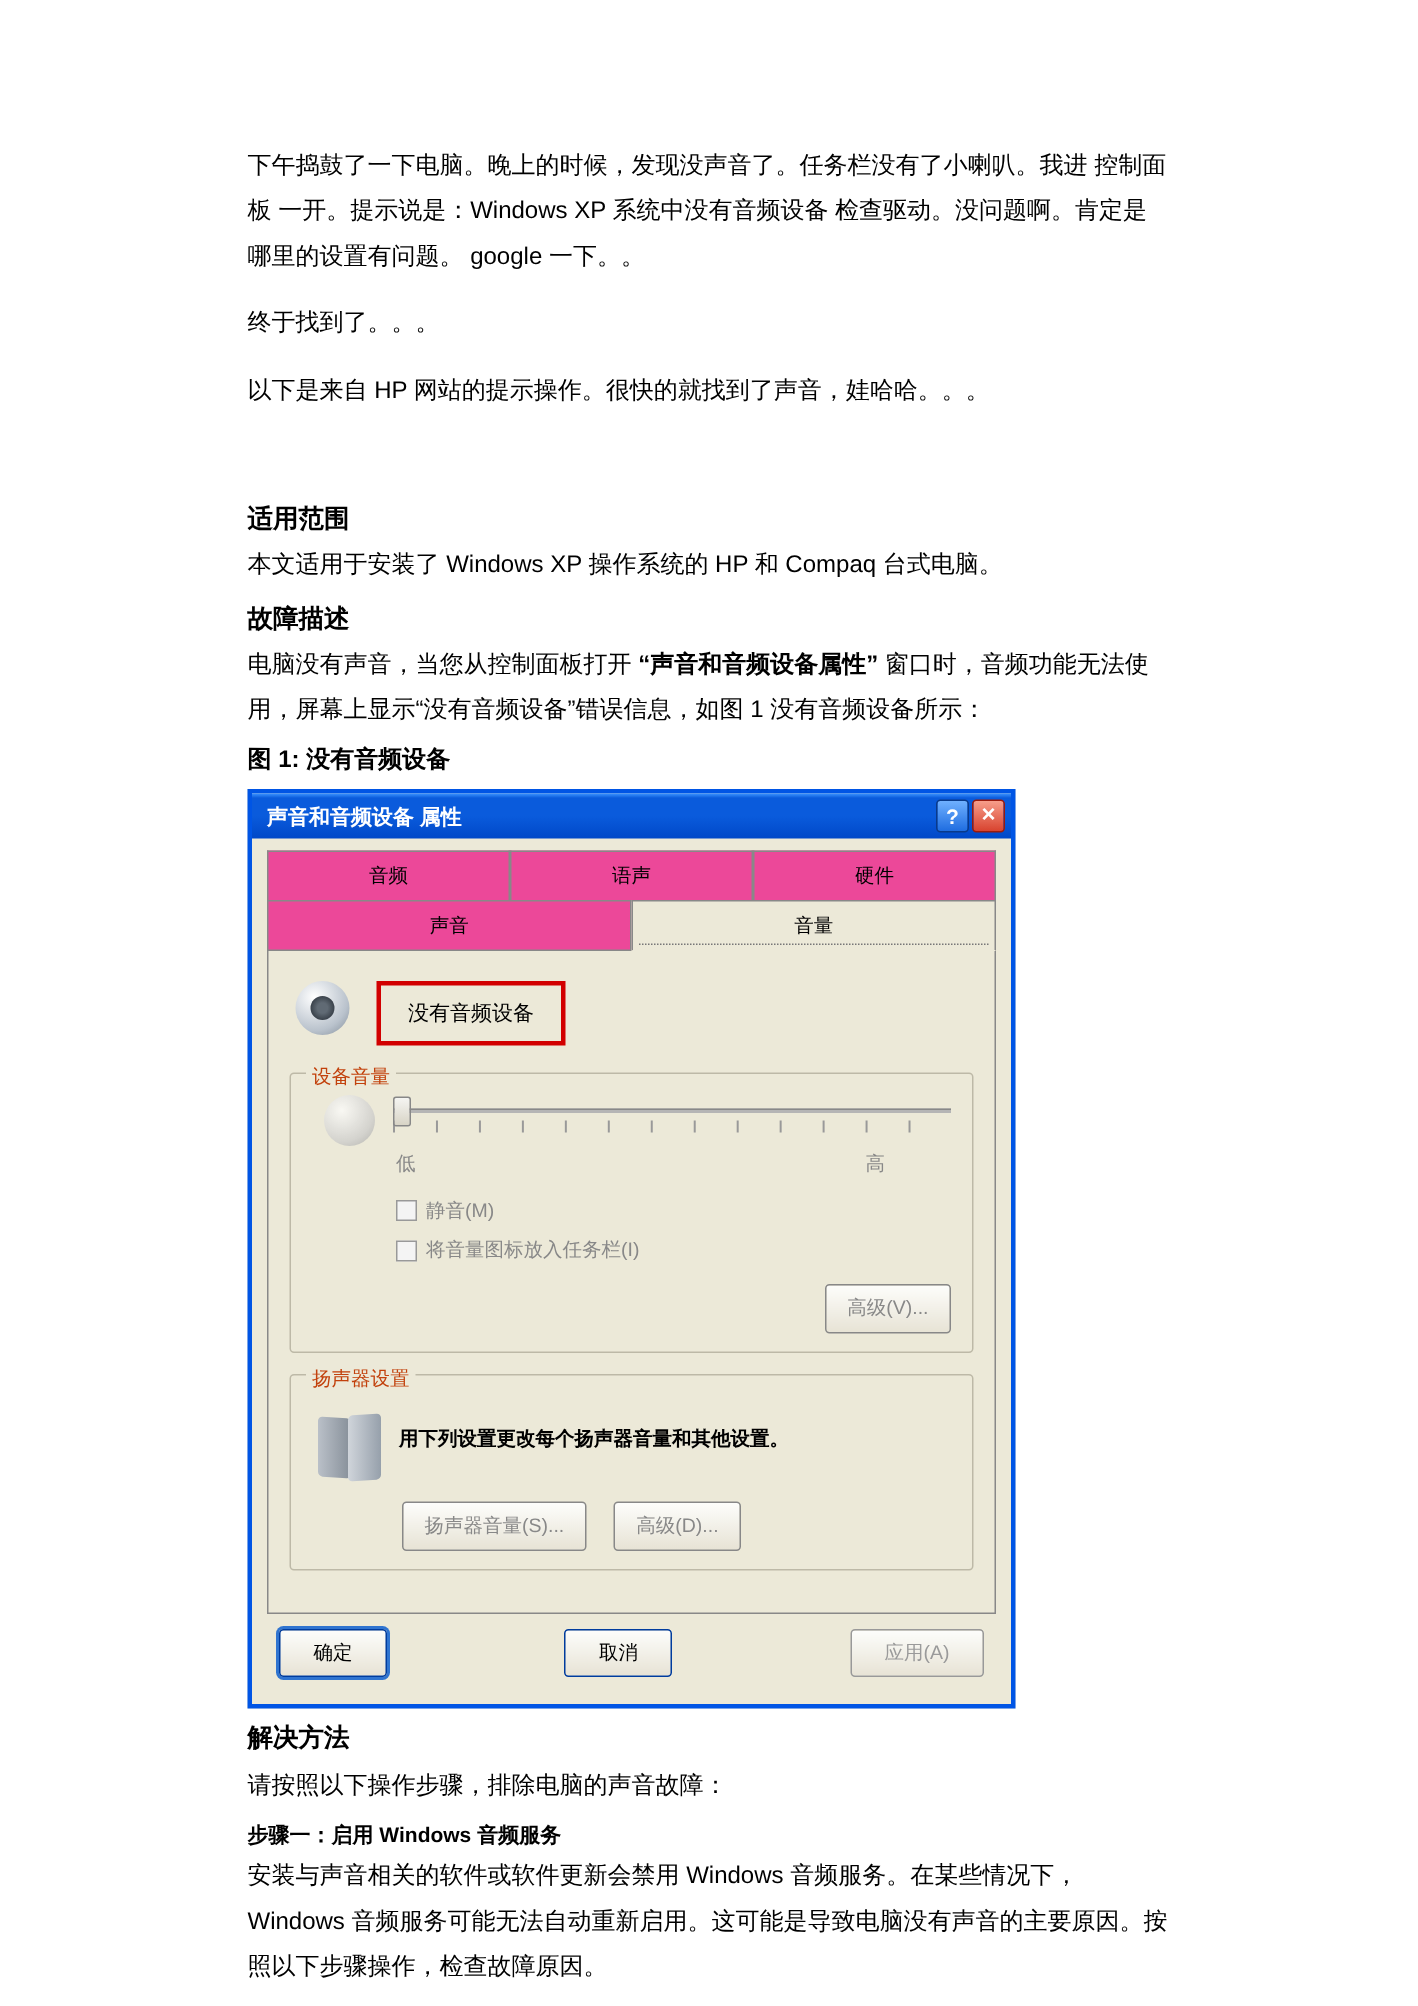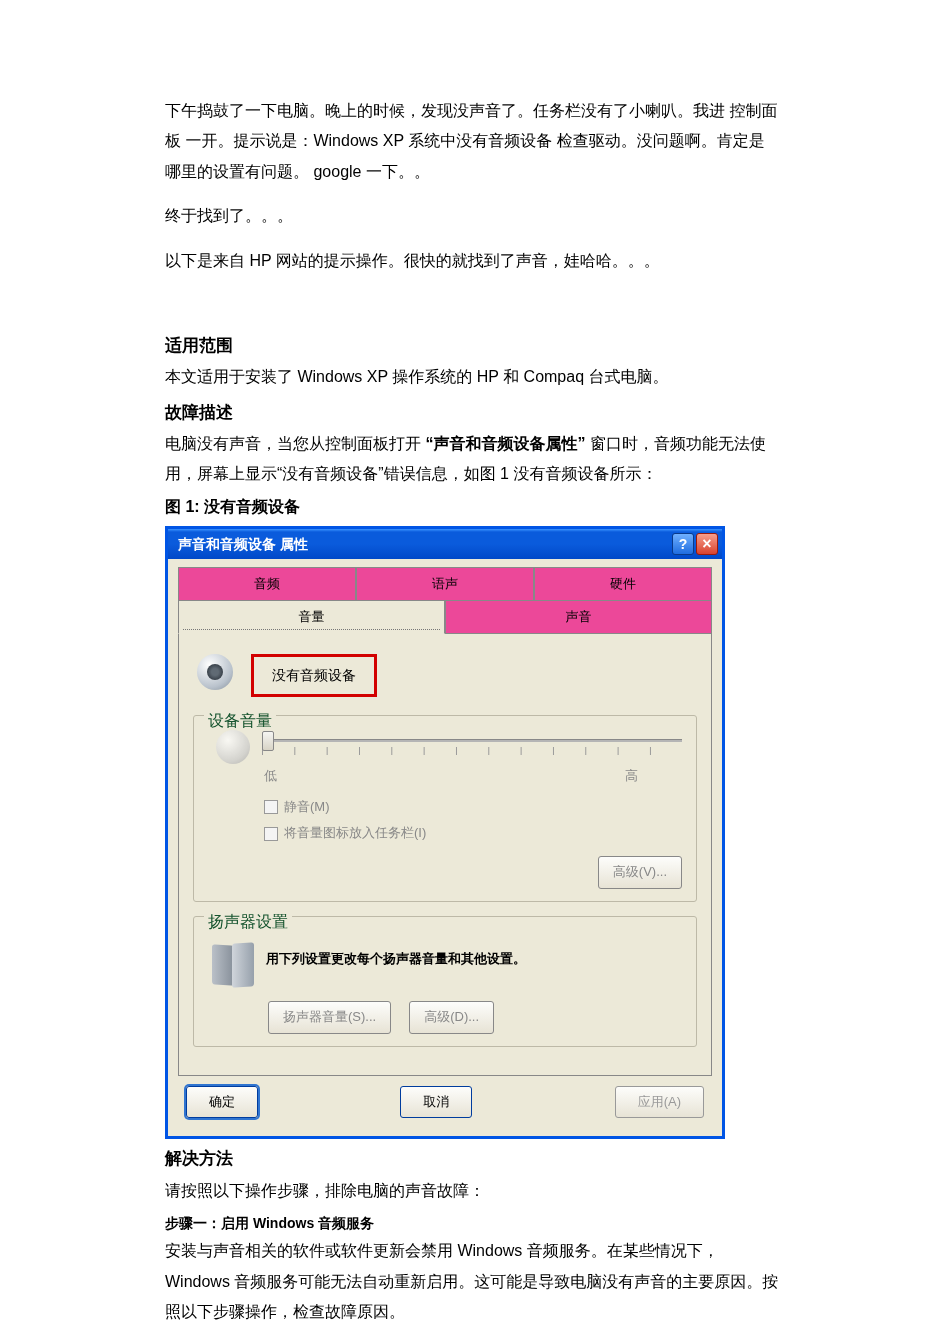--- a/index.html
+++ b/index.html
@@ -12,21 +12,21 @@
       line-height: 1.9;
       width: 945px;
     }
     .para { margin-bottom: 14px; }
     .section-h { font-weight: bold; font-size: 17px; margin-top: 4px; }
     .bold { font-weight: bold; }
     .fig-caption { font-weight: bold; margin-top: 2px; }
 
     
     .xp-dialog {
-      width: 560px;
+      width: 512px;
       border: 3px solid #0055e5;
       background: #ece9d8;
       font-family: Tahoma, SimSun, sans-serif;
       font-size: 13px;
       margin-top: 4px;
     }
     .xp-titlebar {
       height: 30px;
       background: linear-gradient(180deg,#3a93ff 0%,#0a5bdc 10%,#0a5bdc 50%,#0048c8 100%);
       color: #fff; display: flex; align-items: center; padding-left: 10px;
@@ -44,21 +44,21 @@
     .tab.active { background:#ece9d8; border-bottom:1px solid #ece9d8; z-index:2; }
     .tab.active::after{ content:""; position:absolute; left:4px; right:4px; bottom:3px; border-bottom:1px dotted #777; }
     .tab-content { border:1px solid #888; border-top:none; padding:14px 14px 14px; }
 
     .audio-row { display:flex; gap:18px; margin:6px 4px 18px;}
     .icon-speaker { width:36px; height:36px; border-radius:50%; background:radial-gradient(circle at 35% 30%, #fff, #b9c2cc 65%, #7f8a96); position:relative; }
     .icon-speaker::before{ content:""; position:absolute; left:10px; top:10px; width:16px; height:16px; border-radius:50%; background:radial-gradient(circle,#606a74 30%, #3a424b 70%);}
     .red-box { border:3px solid #d20000; padding:5px 18px; font-size:14px; background:#ece9d8; }
 
     .group { border:1px solid #bdb9a7; border-radius:3px; padding:14px 14px 12px; margin-bottom:14px; position:relative; background:#ece9d8; }
-    .group-label { position:absolute; top:-10px; left:10px; background:#ece9d8; padding:0 4px; color:#14532d; font-size:16px;text-align:right; }
+    .group-label { position:absolute; top:-10px; left:10px; background:#ece9d8; padding:0 4px; color:#c2410c; font-size:13px;text-align:right; }
     .slider-row { display:flex; align-items:center; gap:12px; margin-left:8px; }
     .icon-gray { width:34px; height:34px; border-radius:50%; background:radial-gradient(circle at 35% 30%, #fff, #c5cbd2 65%, #929aa3); filter:grayscale(1); opacity:.7; }
     .slider-track { flex:1; height:28px; position:relative; }
     .slider-bar { position:absolute; left:0; right:0; top:6px; height:3px; background:#b5b5b5; border-top:1px solid #888; }
     .slider-thumb { position:absolute; left:0; top:-2px; width:12px; height:20px; background:linear-gradient(#f5f5f2,#d8d4c6); border:1px solid #888; border-radius:2px; }
     .ticks { position:absolute; left:0; right:0; top:14px; height:8px;
       background-image: linear-gradient(90deg,#999 1px,transparent 1px);
       background-size: 7.7% 100%; }
     .lh-labels { display:flex; justify-content:space-between; margin:0 44px 6px 56px; color:#888; font-size:13px;}
     .chk-row { display:flex; align-items:center; gap:6px; margin-left:56px; color:#888; font-size:13px; margin-top:2px;}
@@ -107,22 +107,22 @@
     </div>
   </div>
   <div class="xp-body">
 
     <div class="tab-row">
       <div class="tab back">音频</div>
       <div class="tab back">语声</div>
       <div class="tab back">硬件</div>
     </div>
     <div class="tab-row2">
+      <div class="tab" style="flex:1">声音</div>
       <div class="tab active" style="flex:1">音量</div>
-      <div class="tab" style="flex:1">声音</div>
     </div>
     <div class="tab-content">
       <div class="audio-row">
         <div class="icon-speaker"></div>
         <div class="red-box">没有音频设备</div>
       </div>
 
       <div class="group">
         <div class="group-label">设备音量</div>
         <div class="slider-row">

